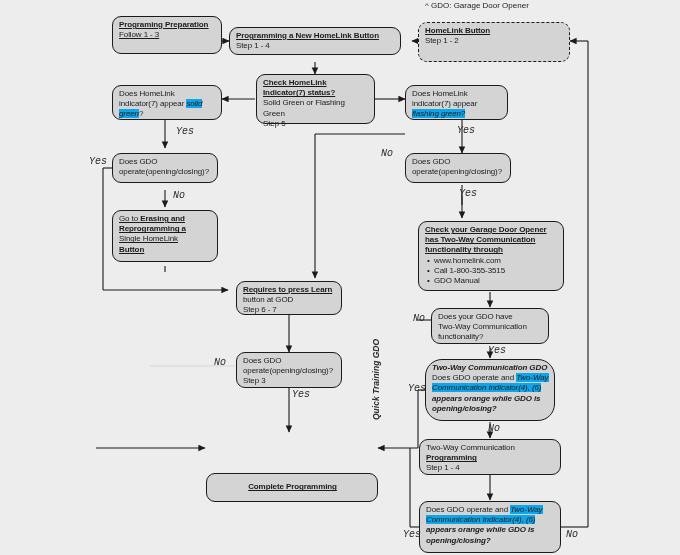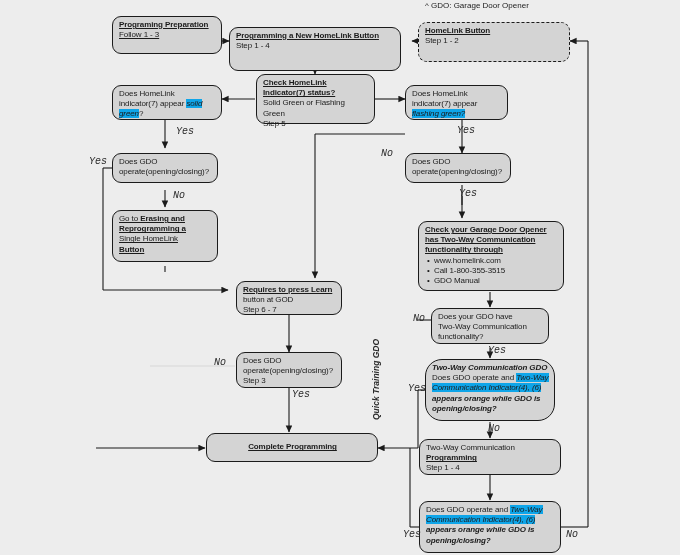--- a/index.html
+++ b/index.html
@@ -26,21 +26,21 @@
     letter-spacing:-0.1px;
   }
   .node.dashed { border-style:dashed; border-width:1.3px; }
   .node.strong { border-width:1.6px; }
   .node .u { text-decoration:underline; font-weight:bold; }
   .node .hl { background:#0ea5e9; font-style:italic; font-weight:normal; }
   .node .it { font-style:italic; font-weight:bold; }
   .node ul { margin:0; padding-left:9px; list-style:none; }
   .node ul li { position:relative; }
   .node ul li:before { content:"\2022"; position:absolute; left:-7px; }
-  .center { text-align:right; }
+  .center { text-align:right;margin-top:40px; }
 
   .edgelabel {
     position:absolute;
     font-size:10px;
     font-style:italic;
     color:#2a2a2a;
     white-space:nowrap;
     font-family:Liberation Mono, monospace;
   }
   .vlabel {
@@ -138,21 +138,21 @@
 
   <div class="footnote" style="left:425px; top:1px;">^ GDO: Garage Door Opener</div>
 
   <div class="vlabel" style="left:371px; top:420px;">Quick Training GDO</div>
 
   <div class="node" style="left:112px; top:16px; width:110px; height:38px;text-decoration:underline;">
     <div class="u">Programing Preparation</div>
     <div>Follow 1 - 3</div>
   </div>
 
-  <div class="node" style="left:229px; top:27px; width:172px; height:44px;">
+  <div class="node" style="left:229px; top:27px; width:172px; height:28px;">
     <div class="u">Programming a New HomeLink Button</div>
     <div>Step 1 - 4</div>
   </div>
 
   <div class="node dashed" style="left:418px; top:22px; width:152px; height:40px;">
     <div class="u">HomeLink Button</div>
     <div>Step 1 - 2</div>
   </div>
 
   <div class="node" style="left:256px; top:74px; width:119px; height:50px;">

